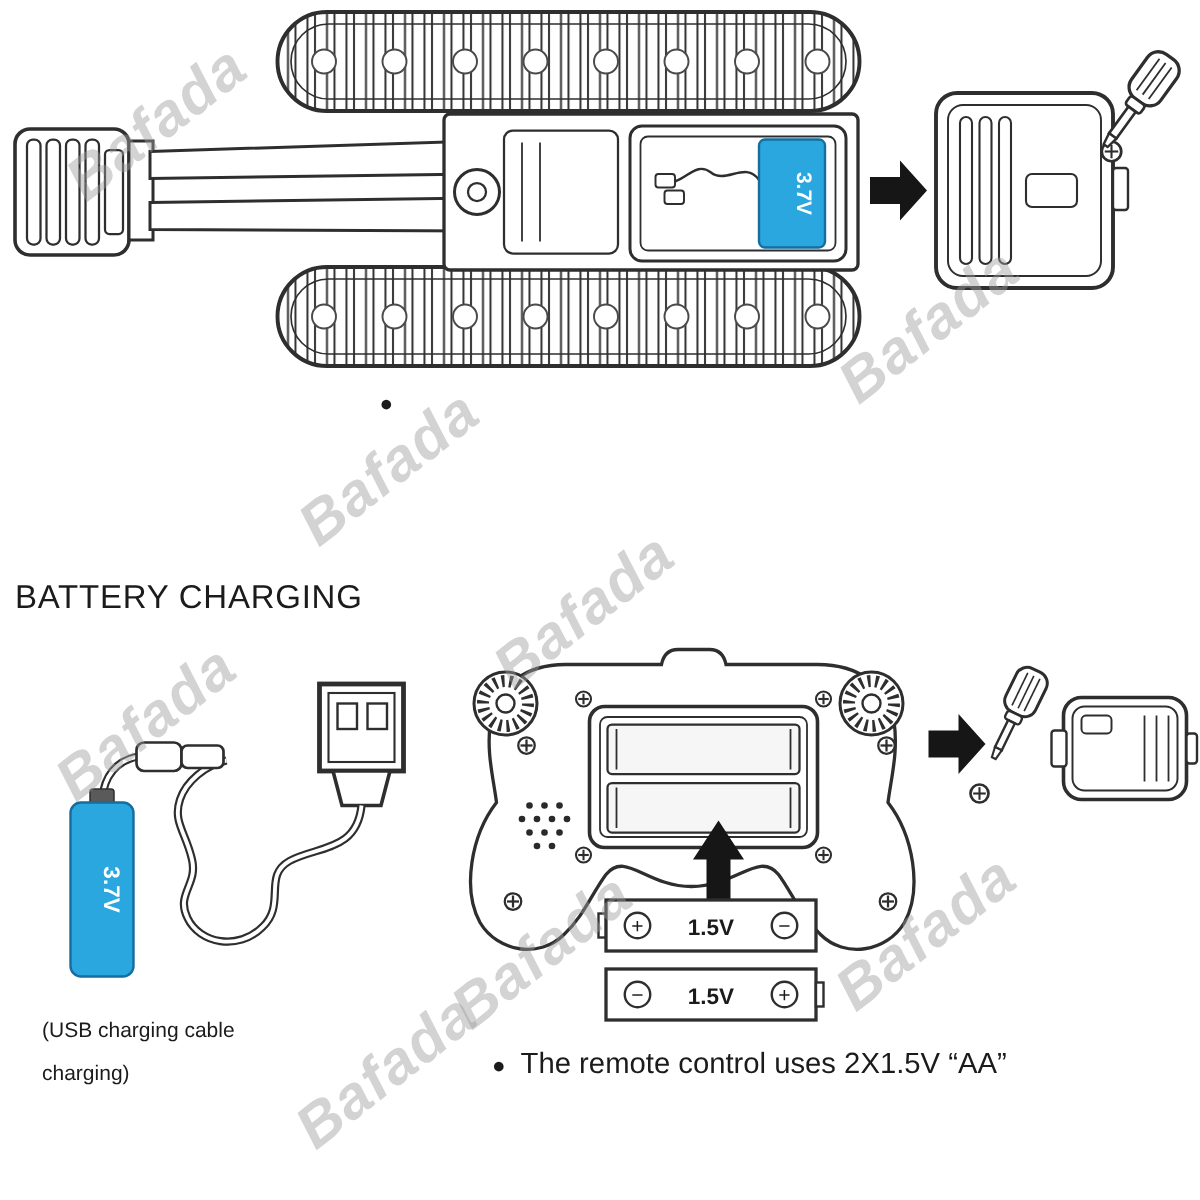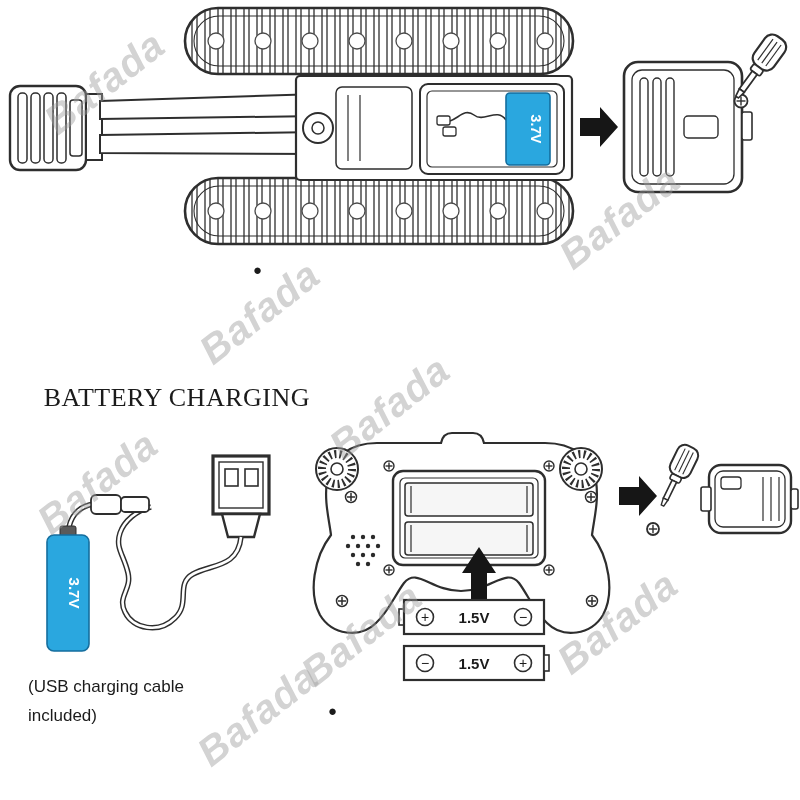--- a/index.html
+++ b/index.html
@@ -12,22 +12,22 @@
   svg { display:block; overflow:visible; }
   svg text { font-family:"Liberation Sans", sans-serif; }
   .watermark {
     position:absolute; font-size:40px; font-weight:bold; font-style:italic;
     color:#9e9e9e; opacity:.45; transform:rotate(-38deg); letter-spacing:1px;
     white-space:nowrap; z-index:5; pointer-events:none;
   }
   .textblock { z-index:10; }
   .note { display:flex; gap:10px; font-size:19.5px; line-height:23.5px; }
   .note .marker { font-size:15px; margin-top:1px; }
-  .heading { text-align:right; font-size:26px; line-height:28px; letter-spacing:.5px;font-family:Liberation Serif, serif; }
-  .bignote { font-size:17px; line-height:29px; }
+  .heading { text-align:left; font-size:22px; line-height:28px; letter-spacing:.5px; }
+  .bignote { font-size:14px; line-height:29px; }
 </style>
 </head>
 <body>
 
 <svg class="abs" style="left:0;top:0" width="620" height="260" viewBox="0 0 620 260">
   <defs>
     <pattern id="tread" x="0" y="0" width="13" height="260" patternUnits="userSpaceOnUse">
       <rect x="2" y="0" width="8" height="260" fill="#ffffff" stroke="#2e2e2e" stroke-width="1.3"></rect>
     </pattern>
   </defs>
@@ -283,20 +283,21 @@
 <div class="abs textblock note" style="left:253px;top:257px;width:310px">
   <span class="marker">●</span>
 </div>
 
 <div class="abs textblock heading" style="left:10px;top:384px;width:300px">
   <div>BATTERY CHARGING</div>
 </div>
 
 <div class="abs textblock bignote" style="left:28px;top:672px">
   <div>(USB charging cable</div>
-  <div>included)</div>
+  <div>charging)</div>
 </div>
 
 <div class="abs textblock note" style="left:328px;top:698px;width:430px">
   <span class="marker">●</span>
   <div>
+    <div>The remote control uses 2X1.5V “AA”</div>
   </div>
 </div>
 
 </body></html>

